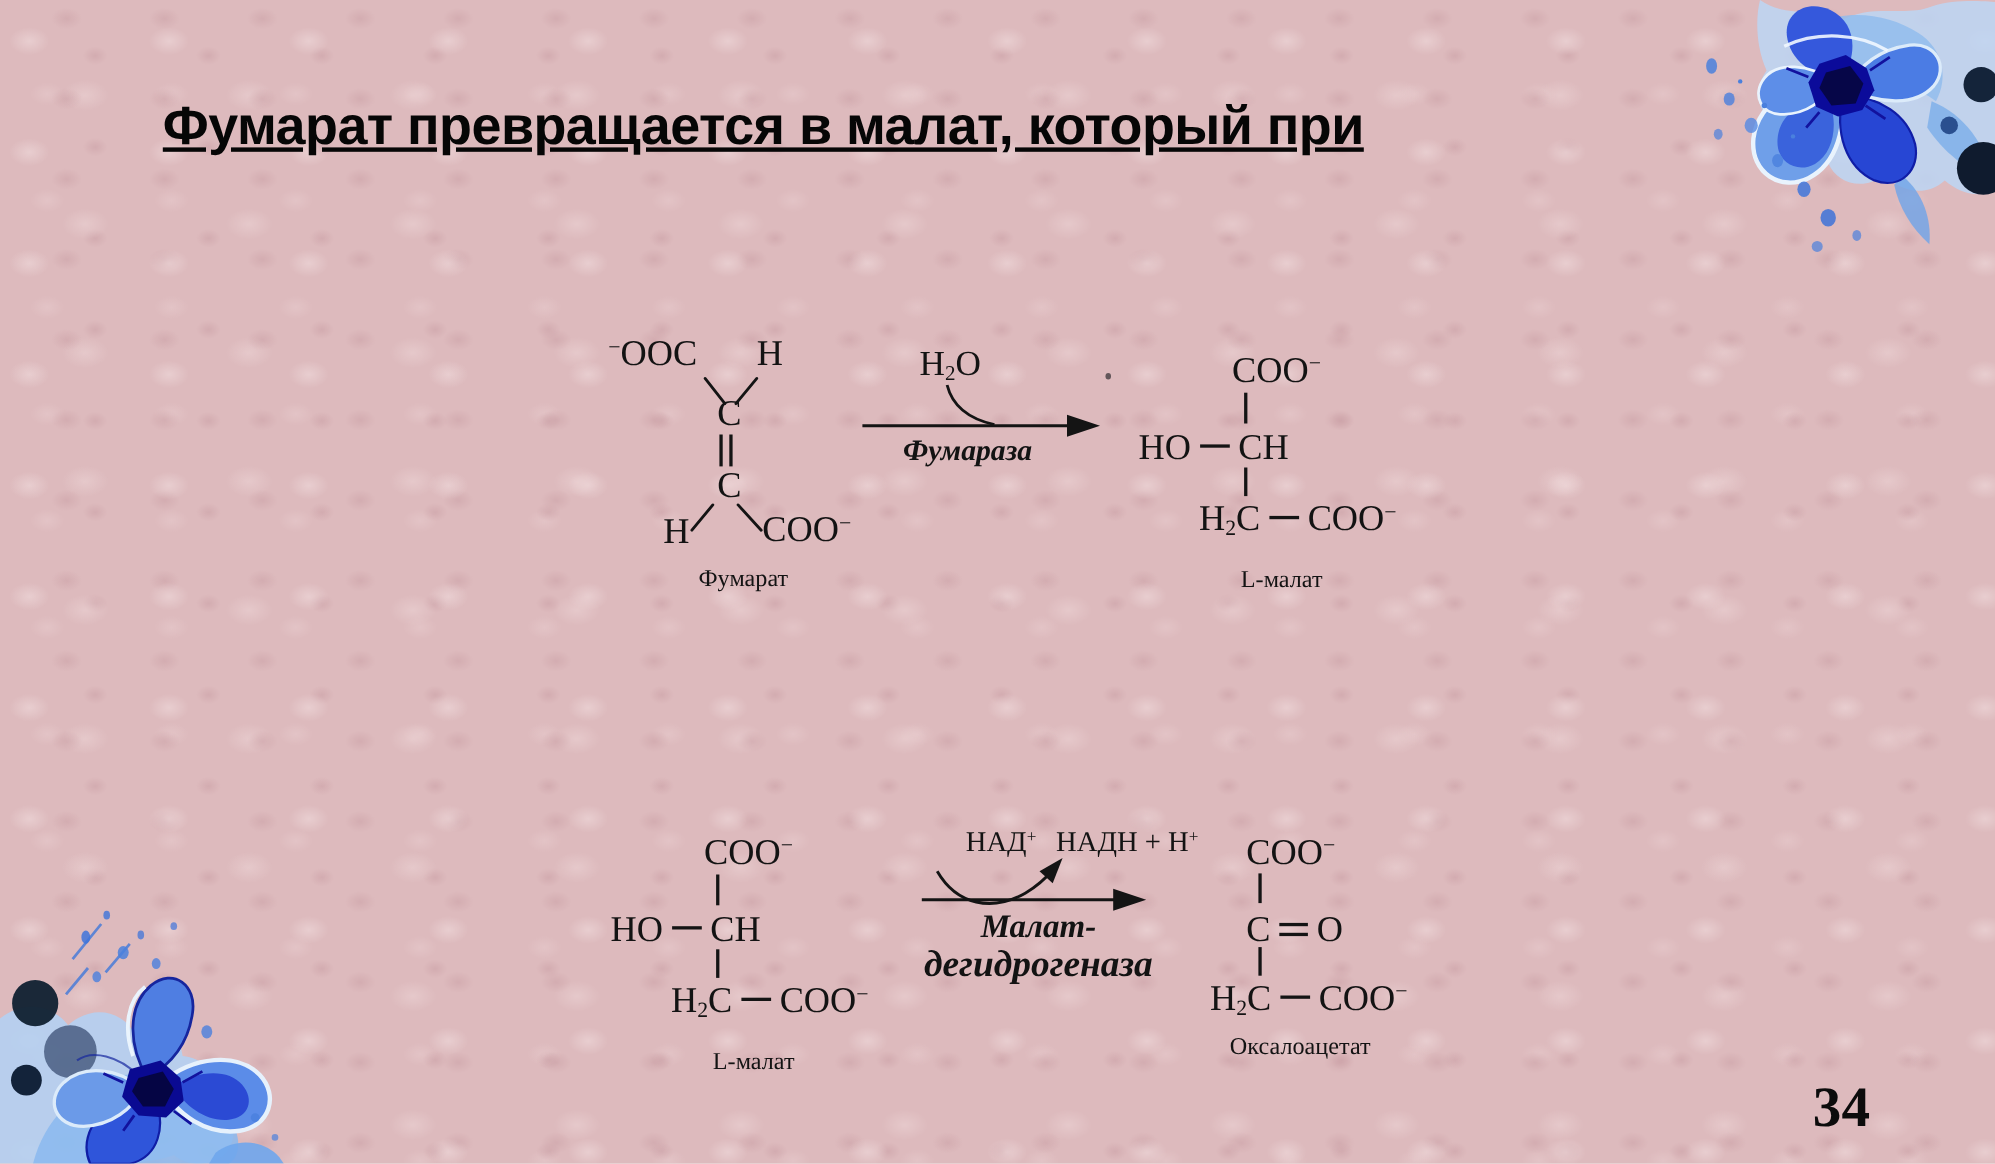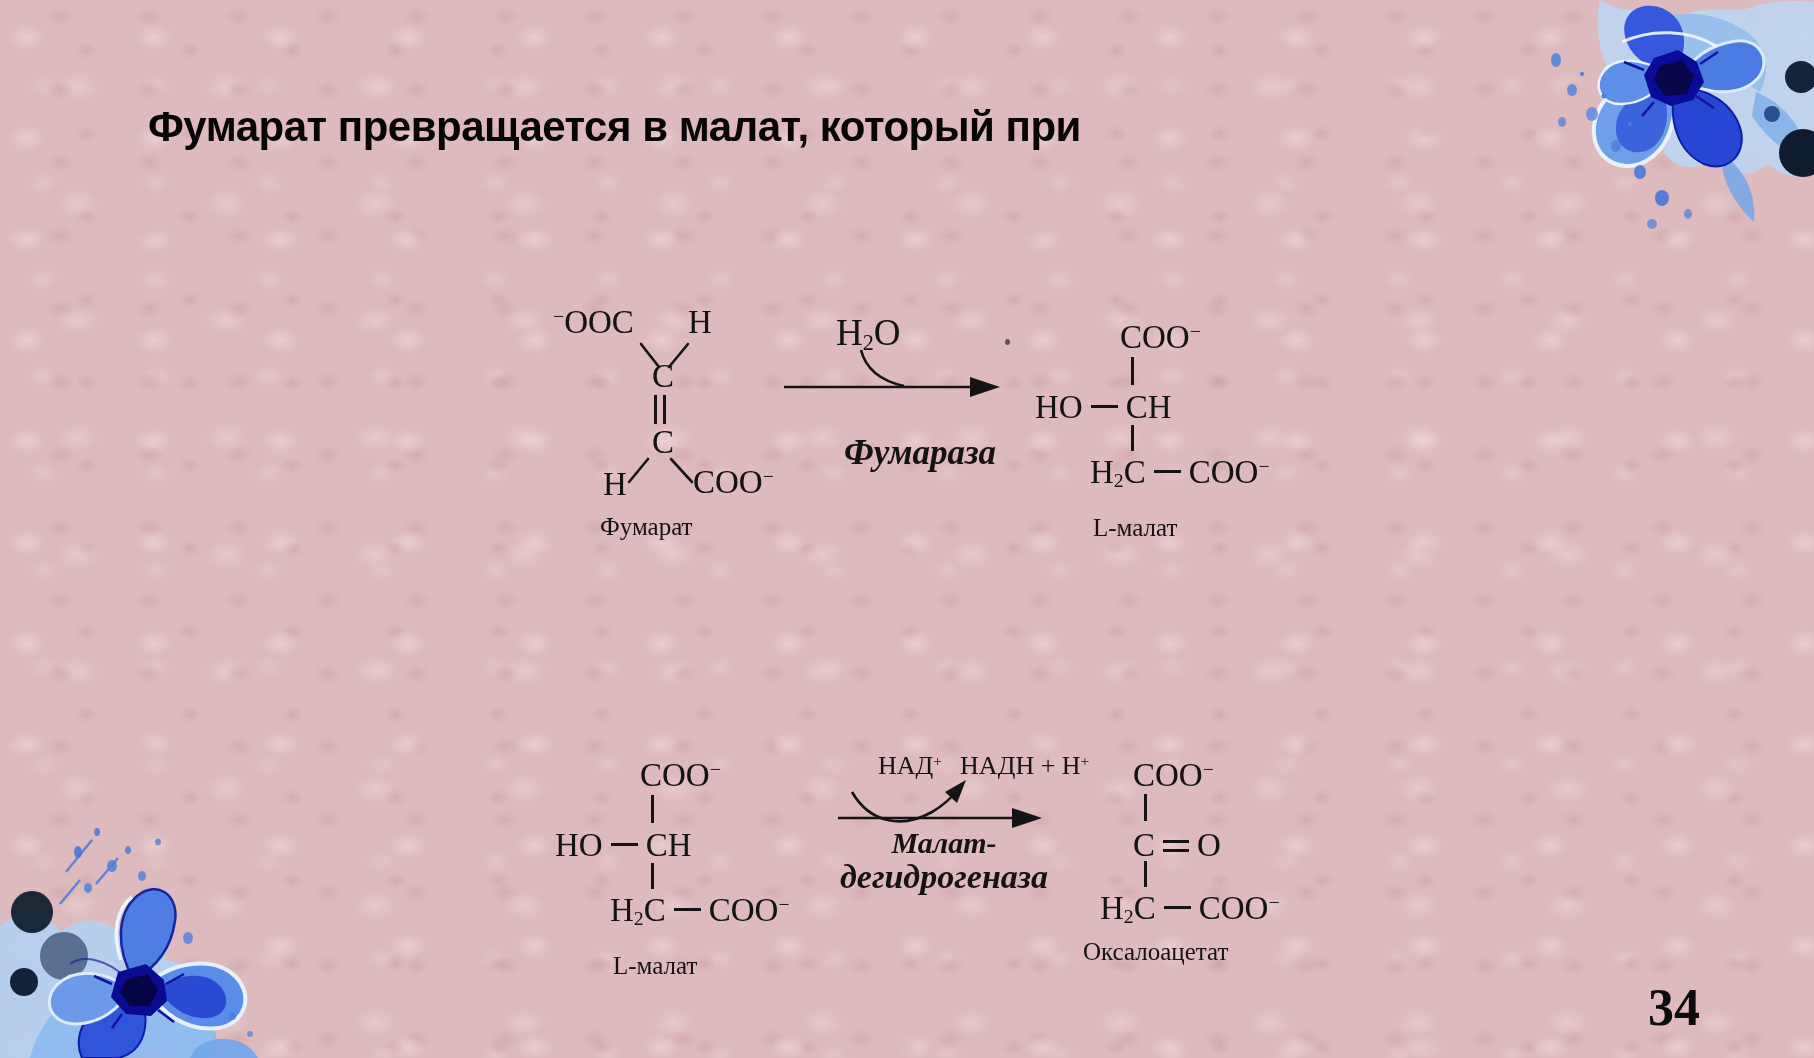--- a/index.html
+++ b/index.html
@@ -11,35 +11,35 @@
       radial-gradient(ellipse 26px 18px at 21% 37%, rgba(243,225,226,0.50) 0%, rgba(243,225,226,0) 70%),
       radial-gradient(ellipse 20px 14px at 68% 23%, rgba(198,154,160,0.42) 0%, rgba(198,154,160,0) 70%),
       radial-gradient(ellipse 30px 20px at 52% 74%, rgba(240,218,219,0.45) 0%, rgba(240,218,219,0) 70%),
       radial-gradient(ellipse 16px 12px at 84% 61%, rgba(194,148,155,0.38) 0%, rgba(194,148,155,0) 70%),
       radial-gradient(ellipse 22px 15px at 38% 88%, rgba(236,210,212,0.40) 0%, rgba(236,210,212,0) 70%);
     background-size: 127px 101px, 89px 73px, 149px 117px, 103px 83px, 113px 97px;
     font-family:"Liberation Serif", serif;
     color:#131313;
   }
   .title {
-    position:absolute; left:148px; top:92px; width:1420px;
+    position:absolute; left:148px; top:80px; width:1420px;
     font-family:"Liberation Sans", sans-serif; font-weight:700;
-    font-size:42px; line-height:70px; color:#060606; letter-spacing:-0.5px;
+    font-size:49px; line-height:70px; color:#060606; letter-spacing:-0.5px;text-decoration:underline;
   }
   .title-line { display:block; white-space:nowrap; }
   .struct { position:absolute; }
   .frm {
     position:absolute; font-family:"Liberation Serif", serif;
     font-size:33px; line-height:1.05; color:#131313; white-space:nowrap;
   }
   .frm sup { font-size:0.6em; vertical-align:0.52em; }
   .frm sub { font-size:0.6em; vertical-align:-0.22em; }
   .sm  { font-size:26px; }
-  .md  { font-size:37px; }
-  .lbl { position:absolute; font-size:25px; color:#131313; white-space:nowrap; }
+  .md  { font-size:32px; }
+  .lbl { position:absolute; font-size:22px; color:#131313; white-space:nowrap;margin-left:35px; }
   .enz {
     position:absolute; font-style:italic; font-weight:600;
     color:#131313; white-space:nowrap; font-family:"Liberation Serif", serif;
   }
   .bh {
     display:inline-block; width:27px; height:3px; background:#141414;
     vertical-align:0.30em; margin:0 8px;
   }
   .beq {
     display:inline-block; width:26px; height:12px;
@@ -73,21 +73,21 @@
     <span class="bv" style="left:106px; top:92px; height:29px;"></span>
     <span class="bv" style="left:115px; top:92px; height:29px;"></span>
     <span class="frm" style="left:104px; top:122px;">C</span>
     <span class="frm" style="left:55px; top:164px;">H</span>
     <span class="frm" style="left:145px; top:162px;"><span>COO</span><sup>−</sup></span>
     <span class="lbl" style="left:52px; top:210px;">Фумарат</span>
   </div>
 
   <span class="frm md" style="left:836px; top:314px;"><span>H</span><sub>2</sub><span>O</span></span>
 
-  <span class="enz" style="left:844px; top:394px; font-size:35px;margin-top:39px;">Фумараза</span>
+  <span class="enz" style="left:821px; top:394px; font-size:27px;">Фумараза</span>
 
   <span class="speck"></span>
 
   <div class="struct" style="left:1035px; top:318px; width:250px; height:240px;">
     <span class="frm" style="left:85px; top:2px;"><span>COO</span><sup>−</sup></span>
     <span class="bv" style="left:96px; top:39px; height:28px;"></span>
     <span class="frm" style="left:0px; top:72px;"><span>HO</span><span class="bh"></span><span>CH</span></span>
     <span class="bv" style="left:96px; top:107px; height:26px;"></span>
     <span class="frm" style="left:55px; top:137px;"><span>H</span><sub>2</sub><span>C</span><span class="bh"></span><span>COO</span><sup>−</sup></span>
     <span class="lbl" style="left:58px; top:196px;">L-малат</span>

